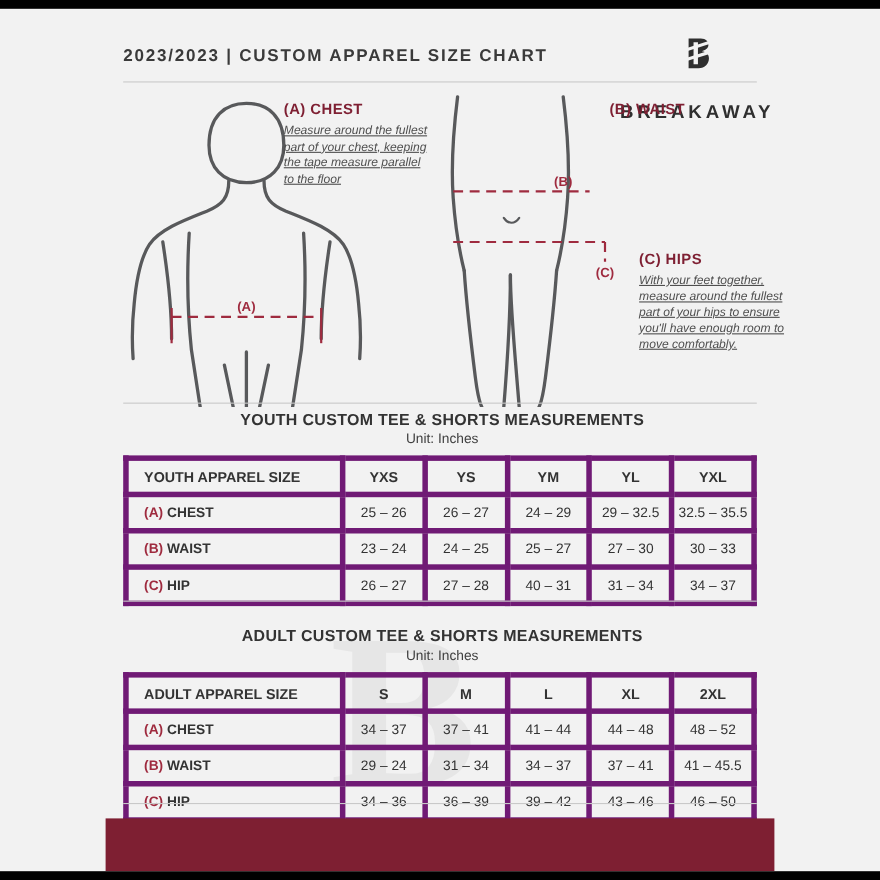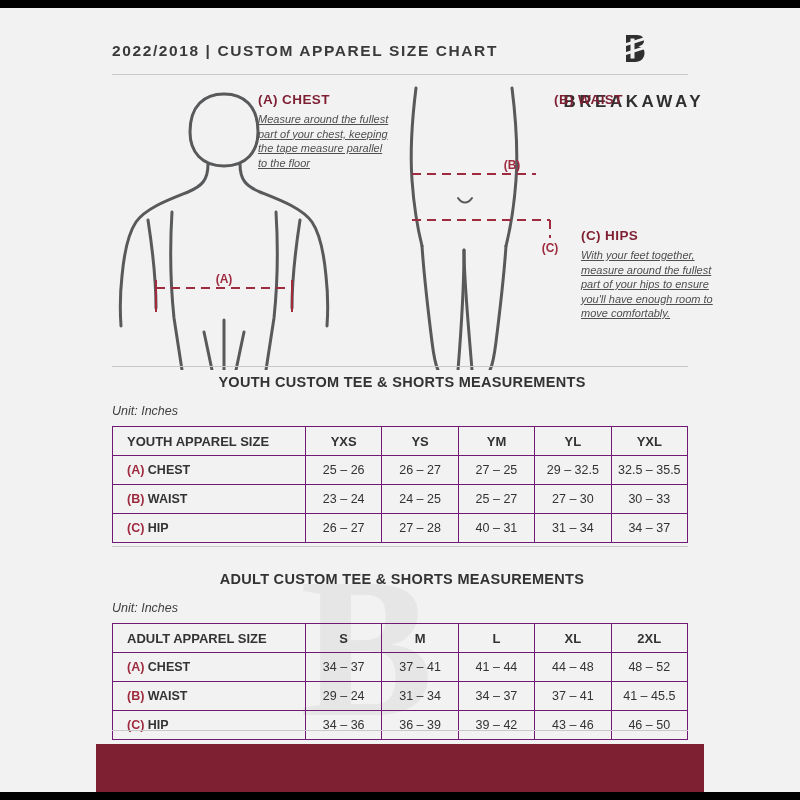--- a/index.html
+++ b/index.html
@@ -118,34 +118,33 @@
   
   .table-block { position: absolute; left: 112px; width: 580px; z-index: 2; }
   .tbl-title {
     text-align: center;
     font-size: 14.5px;
     font-weight: bold;
     color: #333;
     letter-spacing: 0.3px;
   }
   .tbl-unit {
-    text-align: left;
+    text-align: center;
     font-size: 12.5px;
-    font-style: italic;
     color: #3f3f3f;
-    margin-top: 14px;
+    margin-top: 2px;
     margin-bottom: 8px;
   }
   table {
     width: 576px;
     border-collapse: collapse;
     table-layout: fixed;
   }
   table td, table th {
-    border: 1px solid #701a75;
+    border: 5px solid #701a75;
     height: 28px;
     font-size: 12.5px;
     color: #333;
     text-align: center;
     padding: 0;
   }
   table th:first-child, table td:first-child {
     text-align: left;
     padding-left: 14px;
     width: 178px;
@@ -171,21 +170,21 @@
 </style>
 </head>
 <body>
 
 <div id="page">
   <div class="sheet">
 
     <div class="watermark">B</div>
 
     <div class="header">
-      <div class="header-title">2022/2018  |  CUSTOM APPAREL SIZE CHART</div>
+      <div class="header-title">2023/2023  |  CUSTOM APPAREL SIZE CHART</div>
     </div>
     <div class="brand">
       <div class="brand-mark">
         <svg width="22" height="30" viewBox="0 0 22 30">
           <path d="M3 1 L14 1 C19 1 21 4 21 7 C21 10 18 12 15 12.5 C19 13 21.5 15 21.5 19 C21.5 24 18 28 12 28 L3 28 Z" fill="#2f2f2f"></path>
           <path d="M7.5 4.5 L7.5 24.5 L11.5 24.5 L11.5 4.5 Z" fill="#f2f2f2"></path>
           <path d="M0 10 L22 3 L22 6 L0 13 Z" fill="#f2f2f2"></path>
           <path d="M0 19 L22 12 L22 15 L0 22 Z" fill="#f2f2f2"></path>
         </svg>
       </div>
@@ -280,21 +279,21 @@
           </tr>
         </thead>
         <tbody>
           <tr>
             <td class="rowlabel">
               <b>(A)</b>
               <span>CHEST</span>
             </td>
             <td>25 – 26</td>
             <td>26 – 27</td>
-            <td>27 – 25</td>
+            <td>24 – 29</td>
             <td>29 – 32.5</td>
             <td>32.5 – 35.5</td>
           </tr>
           <tr>
             <td class="rowlabel">
               <b>(B)</b>
               <span>WAIST</span>
             </td>
             <td>23 – 24</td>
             <td>24 – 25</td>

